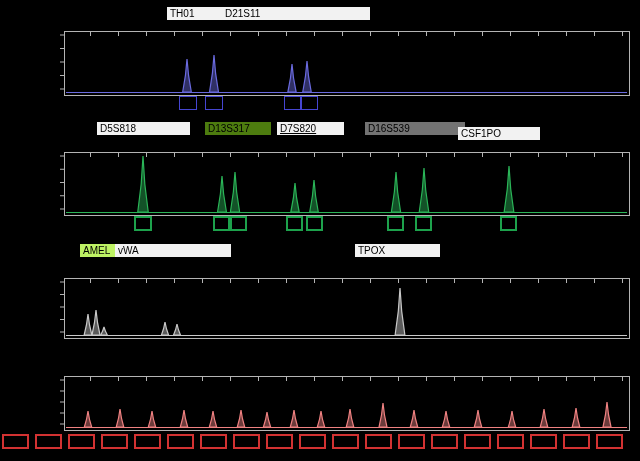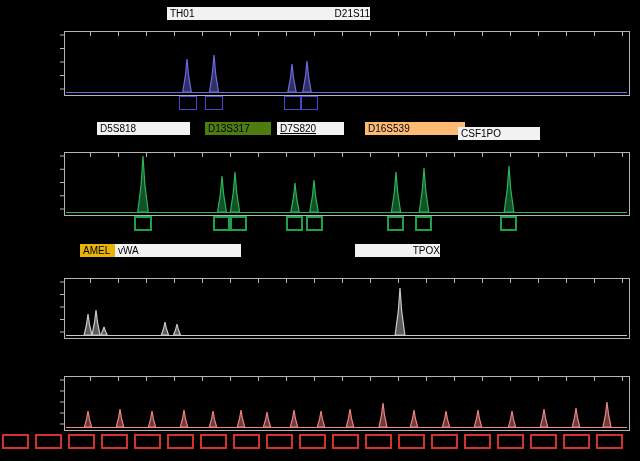--- a/index.html
+++ b/index.html
@@ -161,41 +161,41 @@
       <path d="M 379.04 427 Q 382 415 383 403 Q 384 415 386.96 427 Z" fill="#f08282" fill-opacity="0.45" stroke="#f08282" stroke-width="1.2"></path>
       <path d="M 410.32 427 Q 413 418.5 414 410 Q 415 418.5 417.68 427 Z" fill="#f08282" fill-opacity="0.45" stroke="#f08282" stroke-width="1.2"></path>
       <path d="M 442.36 427 Q 445 419 446 411 Q 447 419 449.64 427 Z" fill="#f08282" fill-opacity="0.45" stroke="#f08282" stroke-width="1.2"></path>
       <path d="M 474.32 427 Q 477 418.5 478 410 Q 479 418.5 481.68 427 Z" fill="#f08282" fill-opacity="0.45" stroke="#f08282" stroke-width="1.2"></path>
       <path d="M 508.36 427 Q 511 419 512 411 Q 513 419 515.64 427 Z" fill="#f08282" fill-opacity="0.45" stroke="#f08282" stroke-width="1.2"></path>
       <path d="M 540.28 427 Q 543 418 544 409 Q 545 418 547.72 427 Z" fill="#f08282" fill-opacity="0.45" stroke="#f08282" stroke-width="1.2"></path>
       <path d="M 572.24 427 Q 575 417.5 576 408 Q 577 417.5 579.76 427 Z" fill="#f08282" fill-opacity="0.45" stroke="#f08282" stroke-width="1.2"></path>
       <path d="M 603 427 Q 606 414.5 607 402 Q 608 414.5 611 427 Z" fill="#f08282" fill-opacity="0.45" stroke="#f08282" stroke-width="1.2"></path>
     </svg>
     <div class="marker-label" style="left: 167px; top: 7px; width: 55px; background: rgb(242, 242, 242); color: rgb(0, 0, 0);">TH01</div>
-    <div class="marker-label" style="left: 222px; top: 7px; width: 148px; background: rgb(242, 242, 242); color: rgb(0, 0, 0); text-align: right;">D21S11</div>
+    <div class="marker-label" style="left: 222px; top: 7px; width: 148px; background: rgb(242, 242, 242); color: rgb(0, 0, 0);">D21S11</div>
     <div class="allele-box" style="left: 179px; top: 96px; width: 18px; height: 14px; border-width: 1px; border-color: rgb(70, 70, 210);"></div>
     <div class="allele-box" style="left: 205px; top: 96px; width: 18px; height: 14px; border-width: 1px; border-color: rgb(70, 70, 210);"></div>
     <div class="allele-box" style="left: 284px; top: 96px; width: 17px; height: 14px; border-width: 1px; border-color: rgb(70, 70, 210);"></div>
     <div class="allele-box" style="left: 301px; top: 96px; width: 17px; height: 14px; border-width: 1px; border-color: rgb(70, 70, 210);"></div>
     <div class="marker-label" style="left: 97px; top: 122px; width: 93px; background: rgb(242, 242, 242); color: rgb(0, 0, 0);">D5S818</div>
     <div class="marker-label" style="left: 205px; top: 122px; width: 66px; background: #4d7c0f; color: rgb(0, 0, 0);">D13S317</div>
     <div class="marker-label" style="left: 277px; top: 122px; width: 67px; background: rgb(242, 242, 242); color: rgb(0, 0, 0); text-decoration: underline;">D7S820</div>
-    <div class="marker-label" style="left: 365px; top: 122px; width: 100px; background: #fdba74; color: rgb(0, 0, 0);">D16S539</div>
+    <div class="marker-label" style="left: 365px; top: 122px; width: 100px; background: #737373; color: rgb(0, 0, 0);">D16S539</div>
     <div class="marker-label" style="left: 458px; top: 127px; width: 82px; background: rgb(242, 242, 242); color: rgb(0, 0, 0);">CSF1PO</div>
     <div class="allele-box" style="left: 134px; top: 216px; width: 18px; height: 15px; border-width: 2px; border-color: rgb(29, 162, 76);"></div>
     <div class="allele-box" style="left: 213px; top: 216px; width: 17px; height: 15px; border-width: 2px; border-color: rgb(29, 162, 76);"></div>
     <div class="allele-box" style="left: 230px; top: 216px; width: 17px; height: 15px; border-width: 2px; border-color: rgb(29, 162, 76);"></div>
     <div class="allele-box" style="left: 286px; top: 216px; width: 17px; height: 15px; border-width: 2px; border-color: rgb(29, 162, 76);"></div>
     <div class="allele-box" style="left: 306px; top: 216px; width: 17px; height: 15px; border-width: 2px; border-color: rgb(29, 162, 76);"></div>
     <div class="allele-box" style="left: 387px; top: 216px; width: 17px; height: 15px; border-width: 2px; border-color: rgb(29, 162, 76);"></div>
     <div class="allele-box" style="left: 415px; top: 216px; width: 17px; height: 15px; border-width: 2px; border-color: rgb(29, 162, 76);"></div>
     <div class="allele-box" style="left: 500px; top: 216px; width: 17px; height: 15px; border-width: 2px; border-color: rgb(29, 162, 76);"></div>
-    <div class="marker-label" style="left: 80px; top: 244px; width: 41px; background: #eab308; color: rgb(0, 0, 0);">AMEL</div>
-    <div class="marker-label" style="left: 115px; top: 244px; width: 126px; background: rgb(242, 242, 242); color: rgb(0, 0, 0);">vWA</div>
-    <div class="marker-label" style="left: 355px; top: 244px; width: 85px; background: rgb(242, 242, 242); color: rgb(0, 0, 0); text-align: right;">TPOX</div>
+    <div class="marker-label" style="left: 80px; top: 244px; width: 41px; background: #bef264; color: rgb(0, 0, 0);">AMEL</div>
+    <div class="marker-label" style="left: 115px; top: 244px; width: 116px; background: rgb(242, 242, 242); color: rgb(0, 0, 0);">vWA</div>
+    <div class="marker-label" style="left: 355px; top: 244px; width: 85px; background: rgb(242, 242, 242); color: rgb(0, 0, 0);">TPOX</div>
     <div class="allele-box" style="left: 2px; top: 434px; width: 27px; height: 15px; border-width: 2px; border-color: rgb(210, 50, 50);"></div>
     <div class="allele-box" style="left: 35px; top: 434px; width: 27px; height: 15px; border-width: 2px; border-color: rgb(210, 50, 50);"></div>
     <div class="allele-box" style="left: 68px; top: 434px; width: 27px; height: 15px; border-width: 2px; border-color: rgb(210, 50, 50);"></div>
     <div class="allele-box" style="left: 101px; top: 434px; width: 27px; height: 15px; border-width: 2px; border-color: rgb(210, 50, 50);"></div>
     <div class="allele-box" style="left: 134px; top: 434px; width: 27px; height: 15px; border-width: 2px; border-color: rgb(210, 50, 50);"></div>
     <div class="allele-box" style="left: 167px; top: 434px; width: 27px; height: 15px; border-width: 2px; border-color: rgb(210, 50, 50);"></div>
     <div class="allele-box" style="left: 200px; top: 434px; width: 27px; height: 15px; border-width: 2px; border-color: rgb(210, 50, 50);"></div>
     <div class="allele-box" style="left: 233px; top: 434px; width: 27px; height: 15px; border-width: 2px; border-color: rgb(210, 50, 50);"></div>
     <div class="allele-box" style="left: 266px; top: 434px; width: 27px; height: 15px; border-width: 2px; border-color: rgb(210, 50, 50);"></div>
     <div class="allele-box" style="left: 299px; top: 434px; width: 27px; height: 15px; border-width: 2px; border-color: rgb(210, 50, 50);"></div>

